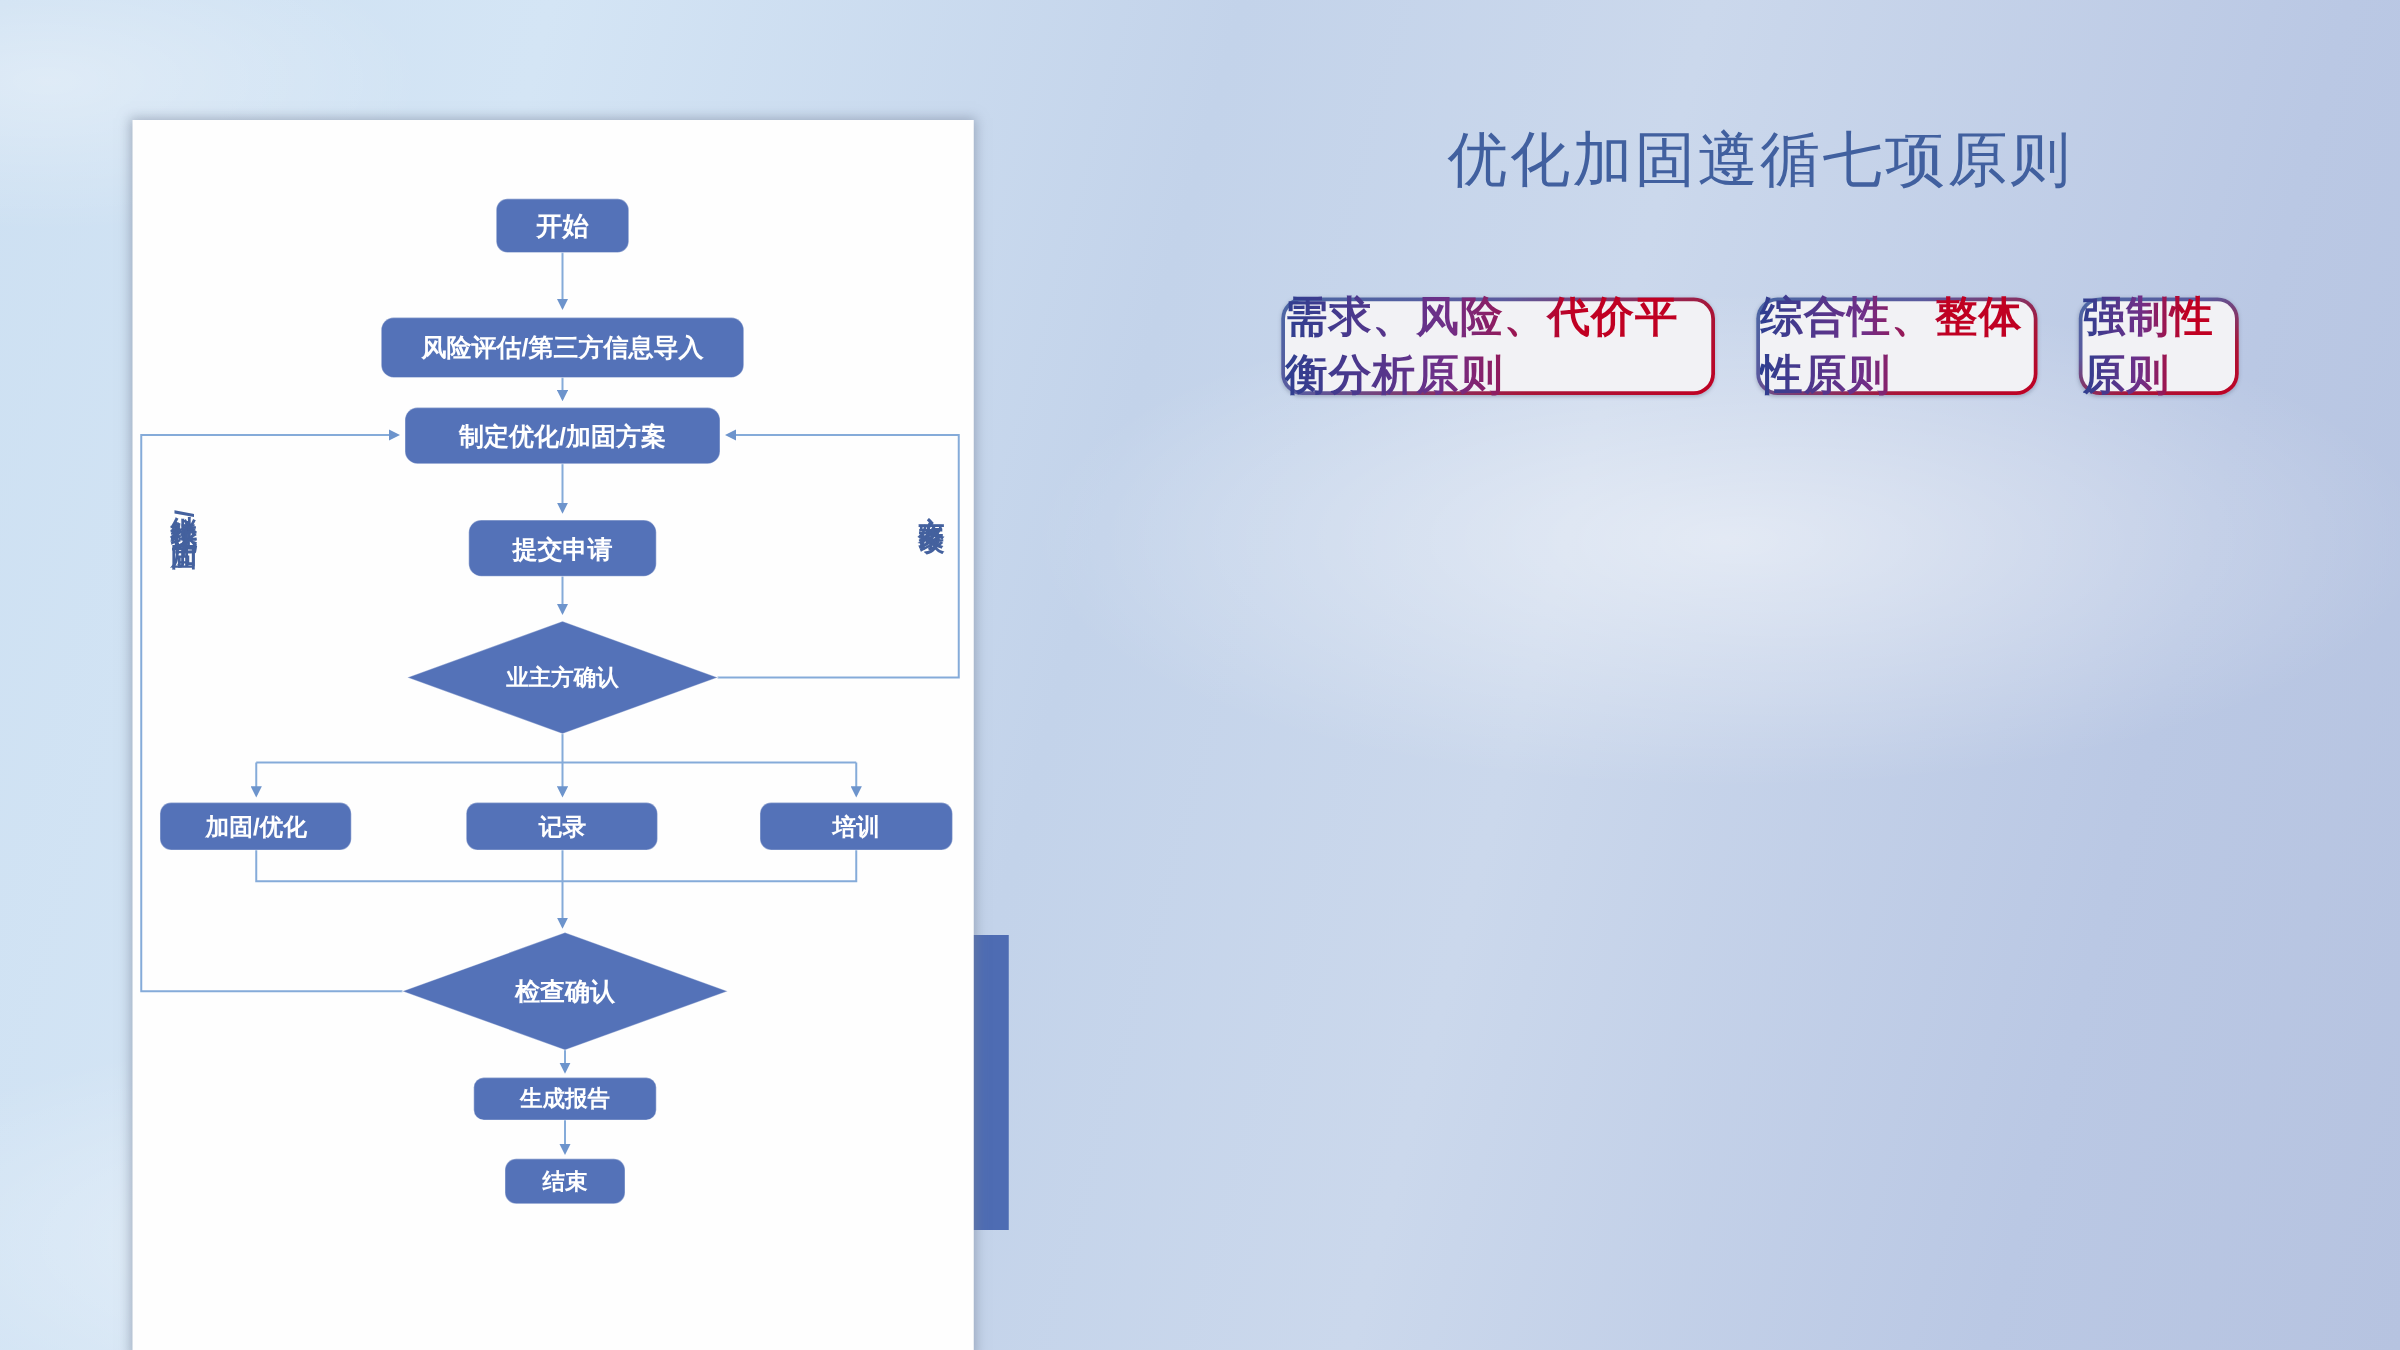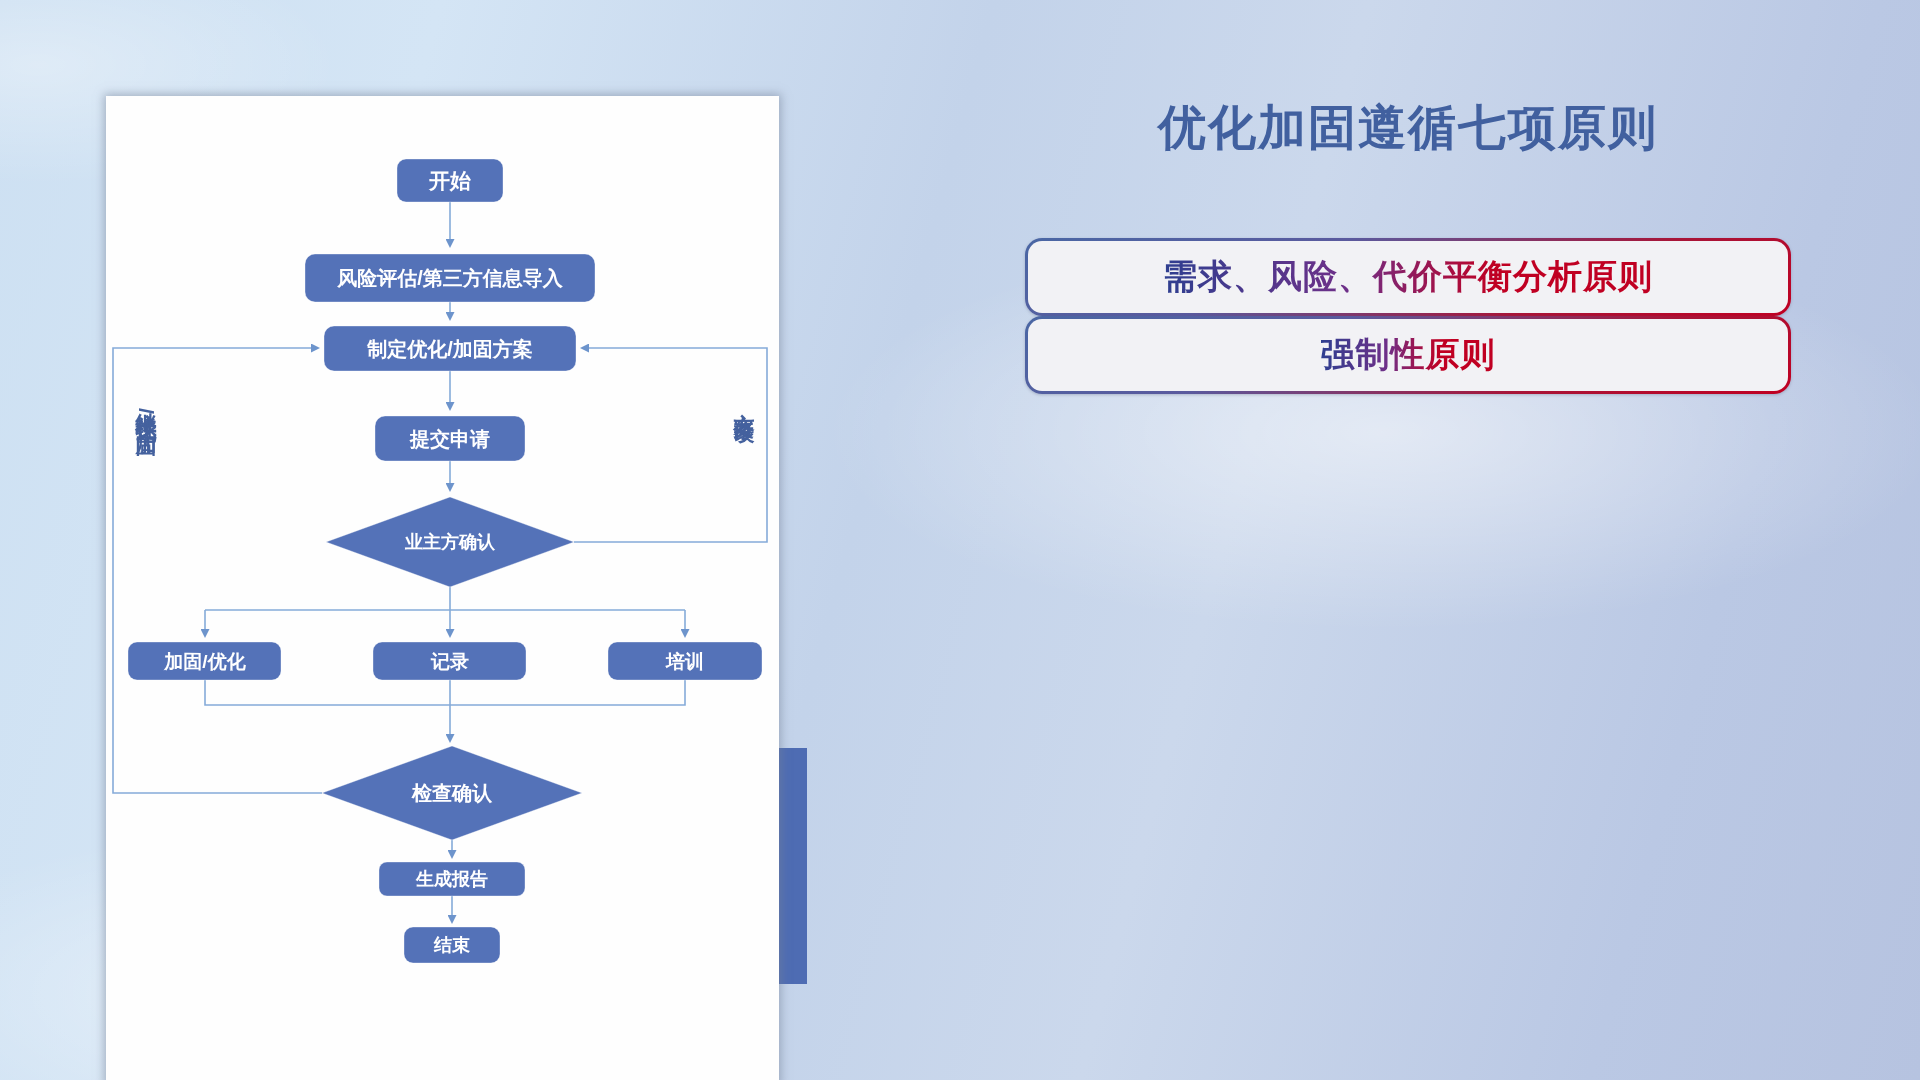--- a/index.html
+++ b/index.html
@@ -30,26 +30,26 @@
     position:absolute; writing-mode:vertical-rl; text-orientation:mixed;
     color:#44619e; font-weight:bold; font-size:21px; letter-spacing:3px;
     line-height:1; z-index:3; white-space:nowrap;
   }
   .vlabel-left  { left:30px;  top:300px; }
   .vlabel-right { left:628px; top:300px; }
 
   
   .main-title {
     position:absolute; left:948px; top:96px; width:920px;
-    text-align:center; font-size:48px; font-weight:bold; color:#41609f;
+    text-align:center; font-size:48px; font-weight:normal; color:#41609f;
     letter-spacing:2px; z-index:2;
   }
   .principles {
     position:absolute; left:1025px; top:238px; width:766px;
-    display:flex; flex-direction:column; z-index:2;
+    display:flex; flex-direction:row; gap:33px; z-index:2;
   }
   .principle-box {
     height:78px; border-radius:17px; padding:3px;
     background:linear-gradient(155deg,#4a67a4 0%,#5a5a9e 35%,#a81538 70%,#c00022 100%);
     box-shadow:0 1px 3px rgba(90,100,130,.35);
   }
   .principle-inner {
     width:100%; height:100%; border-radius:14px; background:#f2f2f5;
     display:flex; align-items:center; justify-content:center;
   }
@@ -127,16 +127,21 @@
 <div class="main-title">优化加固遵循七项原则</div>
 
 <div class="principles">
   <div class="principle-box">
     <div class="principle-inner">
       <span class="principle-text">需求、风险、代价平衡分析原则</span>
     </div>
   </div>
   <div class="principle-box">
     <div class="principle-inner">
+      <span class="principle-text">综合性、整体性原则</span>
+    </div>
+  </div>
+  <div class="principle-box">
+    <div class="principle-inner">
       <span class="principle-text">强制性原则</span>
     </div>
   </div>
 </div>
 
 </body></html>

